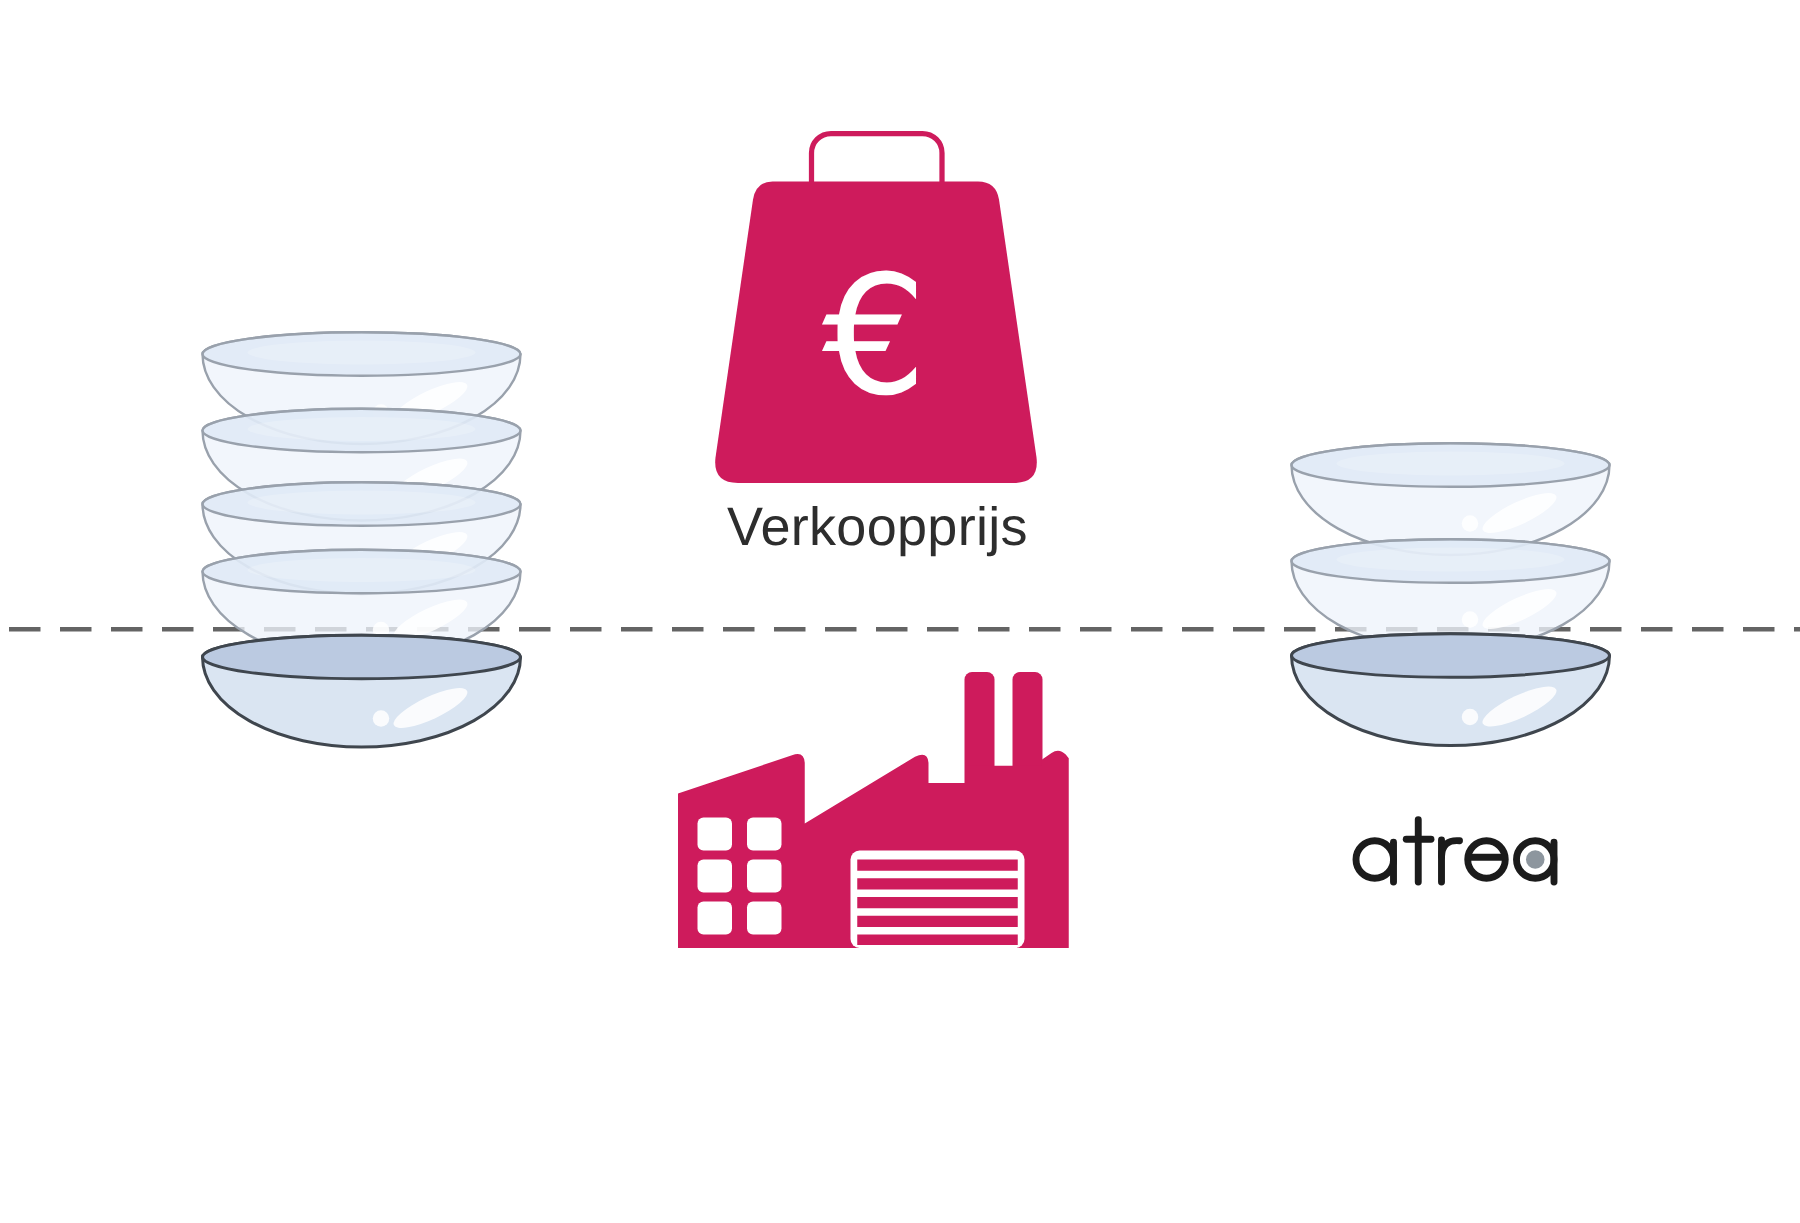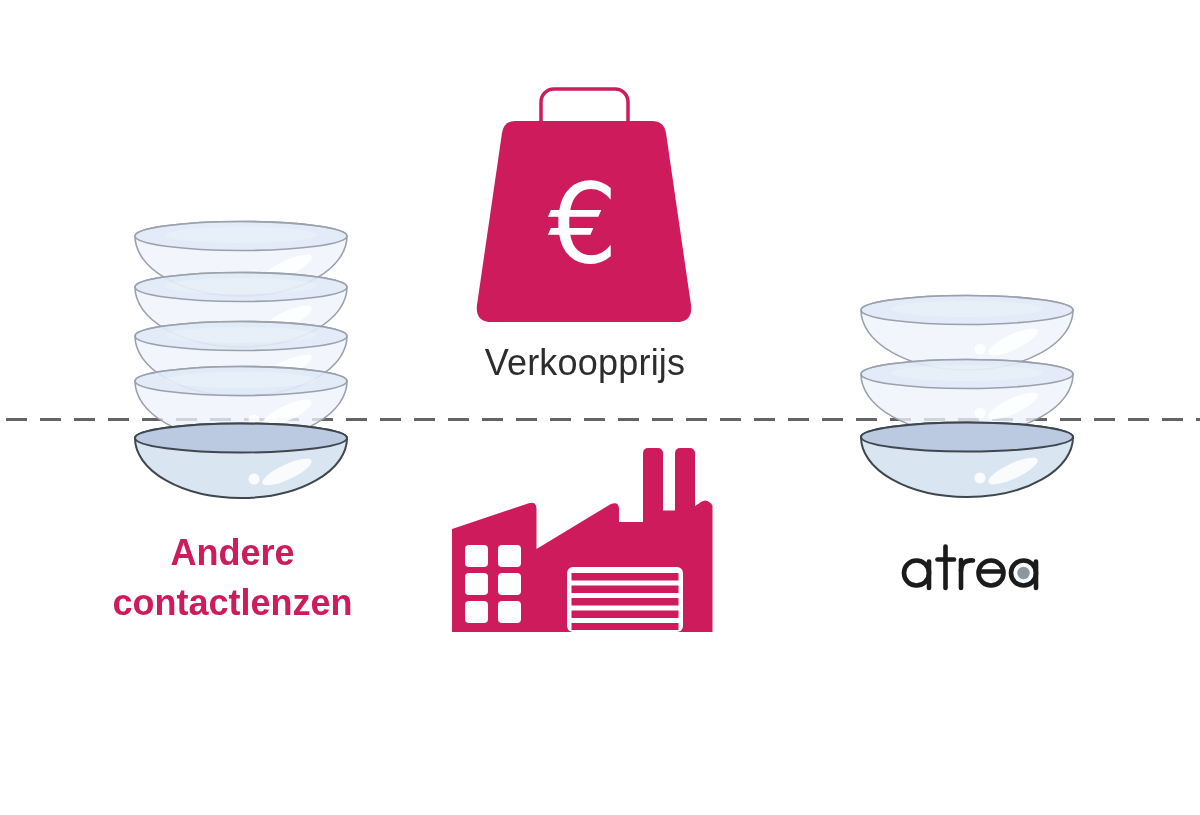--- a/index.html
+++ b/index.html
@@ -39,21 +39,20 @@
   .euro-glyph  { fill: #ffffff; font-family: "DejaVu Sans", sans-serif; font-size: 110px; }
 
   
   .label {
     position: absolute;
     width: 350px;
     text-align: center;
     font-size: 36px;
     color: var(--label-text, #2d2d2d);
     letter-spacing: 0.2px;
-    margin-top: 12px;
   }
   .label-andere {
     position: absolute;
     left: 60px; top: 528px;
     width: 345px;
     text-align: center;
     font-size: 36px;
     font-weight: 700;
     line-height: 50px;
     color: var(--accent-pink, #ce1b5c);
@@ -141,24 +140,20 @@
       <rect class="white-fill" x="119" y="122" width="116" height="65" rx="6"></rect>
       <rect class="pink-fill" x="123.5" y="128" width="107" height="7.5"></rect>
       <rect class="pink-fill" x="123.5" y="140.5" width="107" height="7.5"></rect>
       <rect class="pink-fill" x="123.5" y="153" width="107" height="7.5"></rect>
       <rect class="pink-fill" x="123.5" y="165.5" width="107" height="7.5"></rect>
       <rect class="pink-fill" x="123.5" y="178" width="107" height="7"></rect>
     </g>
   </svg>
 
 
-  <div class="label-andere z3">
-    <div>Andere</div>
-    <div>contactlenzen</div>
-  </div>
 
   <div class="brand-logo z3">
     <svg width="150" height="56" viewBox="0 0 150 56">
 
       <circle class="logo-stroke" cx="19.5" cy="32" r="12.5"></circle>
       <path class="logo-stroke" d="M32,20.5 V47"></path>
 
       <path class="logo-stroke" d="M48.5,5.5 V47"></path>
       <path class="logo-stroke" d="M40.5,18.5 H57"></path>
 

